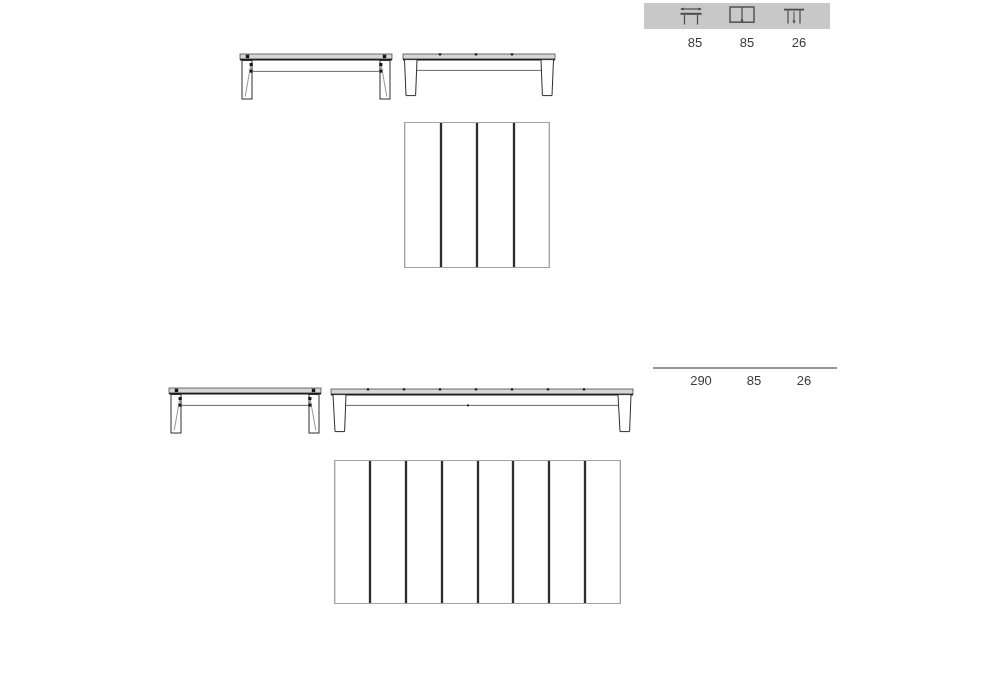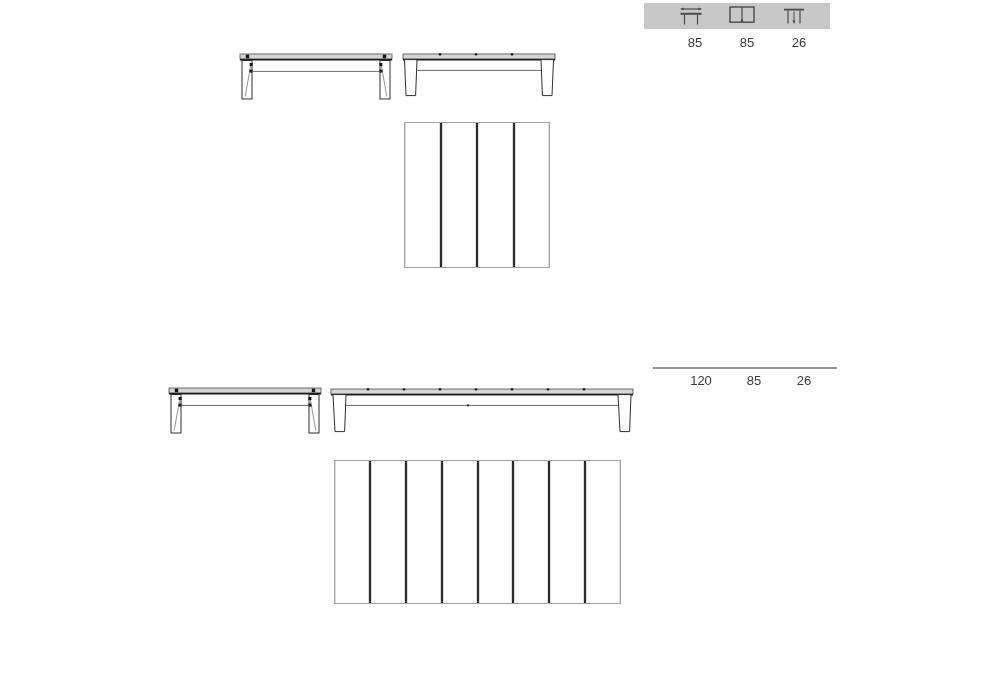--- a/index.html
+++ b/index.html
@@ -96,21 +96,21 @@
       <line class="ico" x1="11" y1="5.5" x2="11" y2="15.5" style="stroke-width:1"></line>
       <path class="ico-fill" d="M11,18 L9.5,14.6 L12.5,14.6 Z"></path>
     </svg>
   </div>
 
   <span class="dim d-r1 c1a">85</span>
   <span class="dim d-r1 c2a">85</span>
   <span class="dim d-r1 c3a">26</span>
 
   <div class="ext-line"></div>
-  <span class="dim d-r2 c1b">120</span>
+  <span class="dim d-r2 c1b">290</span>
   <span class="dim d-r2 c2b">85</span>
   <span class="dim d-r2 c3b">26</span>
 
   <svg class="drawing pos-closed-end" width="154" height="47" viewBox="0 0 154 47">
     <rect class="slab" x="1" y="1" width="152" height="5.2"></rect>
     <line class="edge" x1="1" y1="6.6" x2="153" y2="6.6"></line>
     <rect class="bolt" x="6.8" y="1.6" width="3.4" height="3.6"></rect>
     <rect class="bolt" x="143.8" y="1.6" width="3.4" height="3.6"></rect>
     <rect class="leg" x="3" y="7.5" width="10" height="38.5"></rect>
     <rect class="leg" x="141" y="7.5" width="10" height="38.5"></rect>

